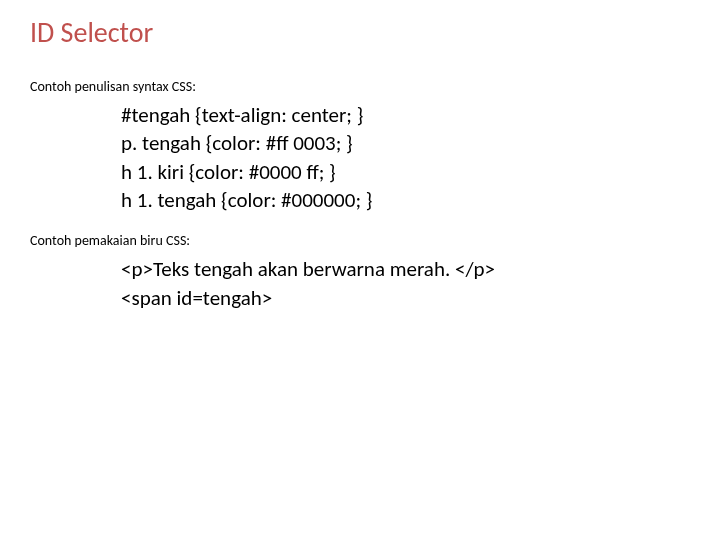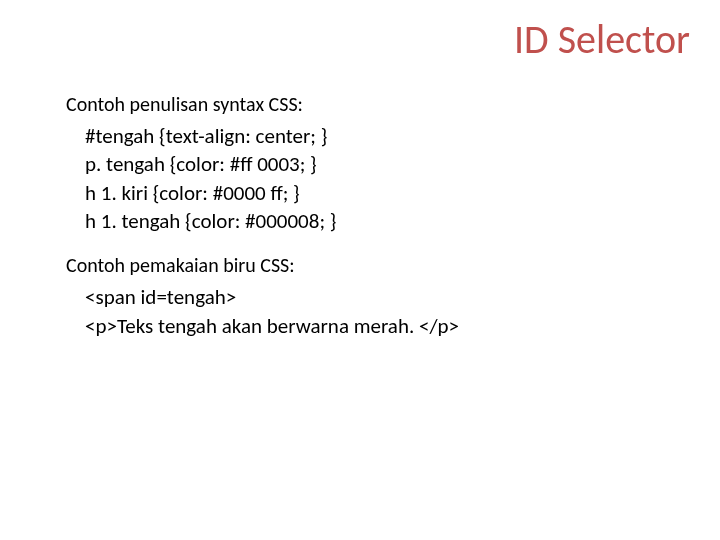--- a/index.html
+++ b/index.html
@@ -5,56 +5,56 @@
   * { margin: 0; padding: 0; box-sizing: border-box; }
   body {
     width: 720px;
     height: 540px;
     background: #ffffff;
     font-family: Calibri, "Segoe UI", Arial, sans-serif;
     padding: 15px 30px 30px 30px;
     color: #000000;
   }
   .title {
-    text-align: right;
-    font-size: 40px;
+    text-align: left;
+    font-size: 28px;
     font-weight: 400;
     color: #c0504d;
     margin-bottom: 28px;
     margin-top: 0;
   }
   .label {
-    font-size: 20px;
+    font-size: 14px;
     color: #000000;
     margin-bottom: 6px;
     margin-top: 18px;
-    margin-left: 36px;
   }
   .code-block {
     margin-left: 55px;
     font-size: 21px;
     line-height: 1.35;
     color: #000000;
   }
   .code-line {
     display: block;
+    margin-left: 36px;
   }
 </style>
 </head>
 <body>
 
 <h1 class="title">ID Selector</h1>
 
 <div class="label">Contoh penulisan syntax CSS:</div>
 
 <div class="code-block">
   <span class="code-line">#tengah {text-align: center; }</span>
   <span class="code-line">p. tengah {color: #ff 0003; }</span>
   <span class="code-line">h 1. kiri {color: #0000 ff; }</span>
-  <span class="code-line">h 1. tengah {color: #000008; }</span>
+  <span class="code-line">h 1. tengah {color: #000000; }</span>
 </div>
 
 <div class="label">Contoh pemakaian biru CSS:</div>
 
 <div class="code-block">
+  <span class="code-line">&lt;p&gt;Teks tengah akan berwarna merah. &lt;/p&gt;</span>
   <span class="code-line">&lt;span id=tengah&gt;</span>
-  <span class="code-line">&lt;p&gt;Teks tengah akan berwarna merah. &lt;/p&gt;</span>
 </div>
 
 </body></html>

